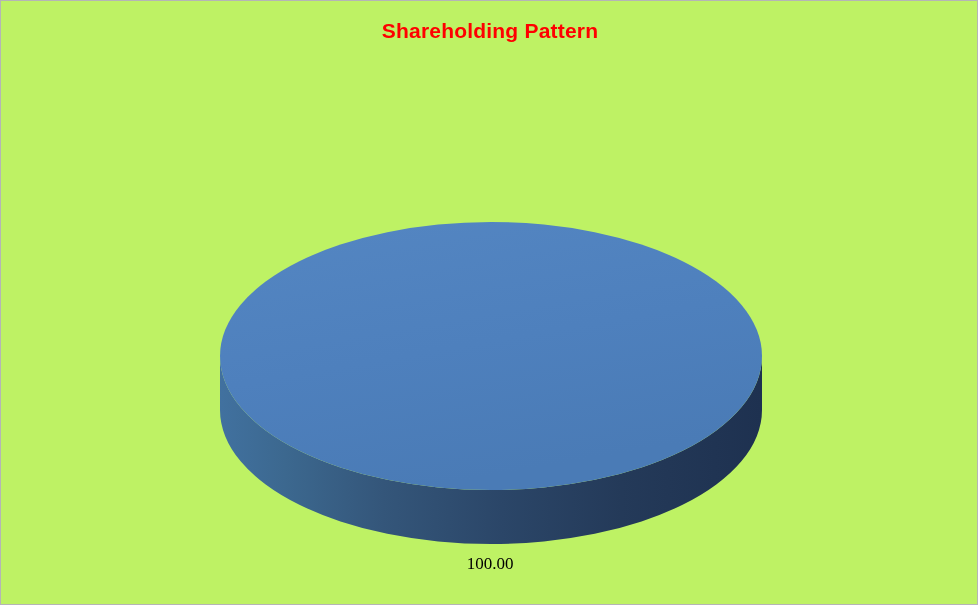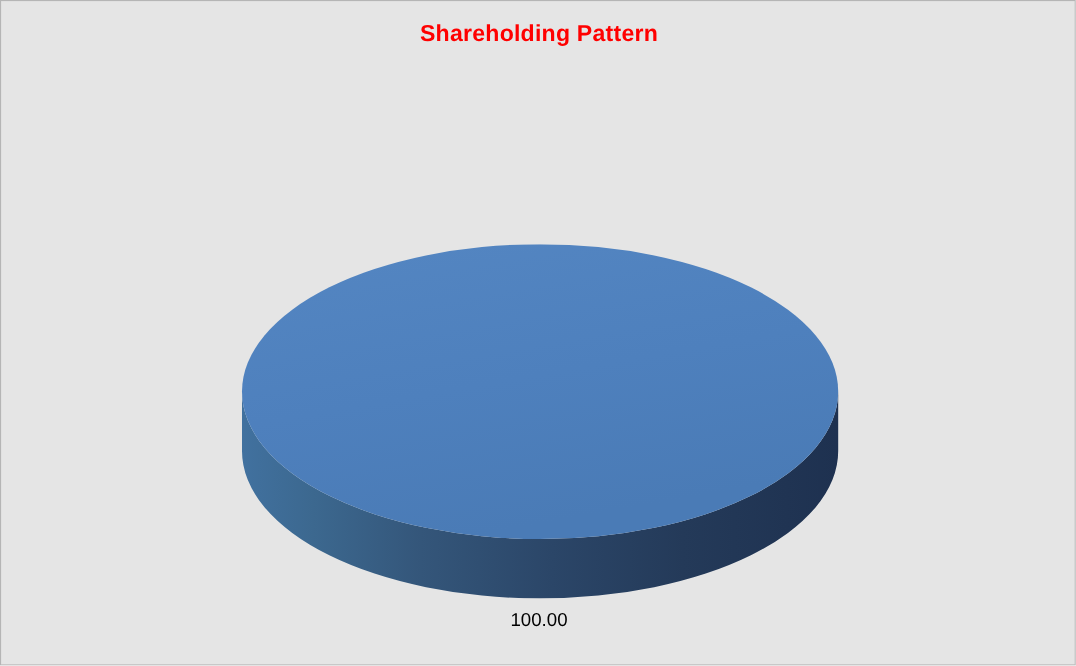--- a/index.html
+++ b/index.html
@@ -85,21 +85,21 @@
     width: 978px;
     text-align: center;
     font-size: 17px;
     color: #000000;
     white-space: nowrap;
   }
 </style>
 </head>
 <body>
 
-<div id="chart-canvas" style="background: #e5e5e5; border-color: rgb(181, 181, 181);">
+<div id="chart-canvas" style="background: #bef264; border-color: rgb(181, 181, 181);">
 
   <div id="chart-title" style="color: rgb(255, 0, 0);">Shareholding Pattern</div>
 
 
   <div id="pie-wrap">
     <svg id="pie-svg" viewBox="0 0 544 322" xmlns="http://www.w3.org/2000/svg">
       <defs>
 
         <linearGradient id="sideGrad" x1="0" y1="0" x2="1" y2="0">
           <stop offset="0.00" stop-color="#41719f"></stop>
@@ -116,15 +116,15 @@
           <stop offset="1" stop-color="#4a7bb6"></stop>
         </linearGradient>
       </defs>
 
       <path d="M 1,134 A 271,134 0 0 0 543,134 L 543,188 A 271,134 0 0 1 1,188 Z" fill="url(#sideGrad)"></path>
 
       <ellipse cx="272" cy="134" rx="271" ry="134" fill="url(#topGrad)"></ellipse>
     </svg>
   </div>
 
-  <div id="data-label-100" style="color: rgb(0, 0, 0);">100.00</div>
+  <div id="data-label-100" style="color: rgb(0, 0, 0); font-family: Liberation Serif, serif;">100.00</div>
 
 </div>
 
 </body></html>

